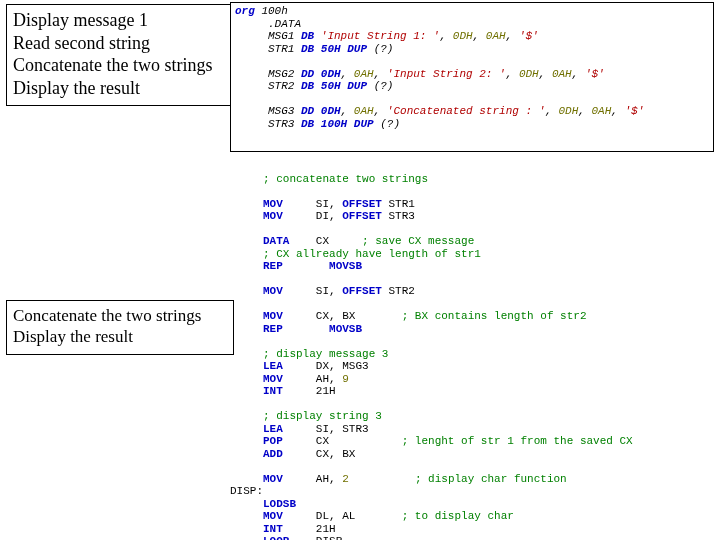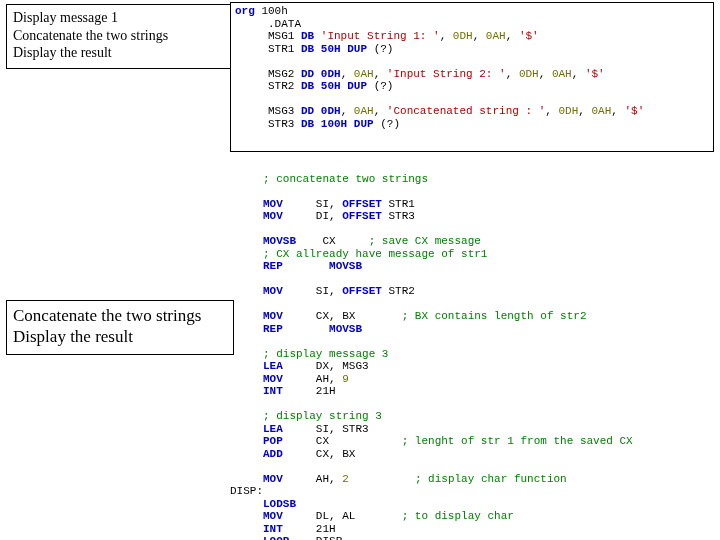--- a/index.html
+++ b/index.html
@@ -13,21 +13,21 @@
     position: relative;
     background: #fff;
   }
   .box1 {
     position: absolute;
     top: 4px;
     left: 6px;
     width: 214px;
     border: 1px solid #000;
     padding: 4px 6px 6px 6px;
-    font-size: 14px;
+    font-size: 18px;
     line-height: 1.25;
     color: #000;
     background: #fff;
   }
   .box2 {
     position: absolute;
     top: 300px;
     left: 6px;
     width: 214px;
     border: 1px solid #000;
@@ -45,20 +45,21 @@
     height: 150px;
     border: 1px solid #000;
     background: #fff;
     box-sizing: border-box;
     padding: 2px 4px;
     font-family: Consolas, 'Courier New', monospace;
     font-size: 11px;
     line-height: 12.5px;
     white-space: pre;
     overflow: hidden;
+    font-style: italic;
   }
   .code-rest {
     position: absolute;
     top: 160px;
     left: 230px;
     width: 484px;
     font-family: Consolas, 'Courier New', monospace;
     font-size: 11px;
     line-height: 12.5px;
     white-space: pre;
@@ -67,20 +68,21 @@
   .red    { color: #b00000; }
   .olive  { color: #707000; }
   .black  { color: #000; }
   .green  { color: #008000; }
 </style>
 </head>
 <body>
 
 <div class="box1">
   <div>Display message 1</div>
+  <div>Read second string</div>
   <div>Concatenate the two strings</div>
   <div>Display the result</div>
 </div>
 
 <div class="box2">
   <div>Concatenate the two strings</div>
   <div>Display the result</div>
 </div>
 
 <div class="code-area"><span class="blue">org</span><span class="black"> 100h</span>
@@ -94,22 +96,22 @@
 <span class="black">     MSG3 </span><span class="blue">DD 0DH</span><span class="black">, </span><span class="olive">0AH</span><span class="black">, </span><span class="red">'Concatenated string : '</span><span class="black">, </span><span class="olive">0DH</span><span class="black">, </span><span class="olive">0AH</span><span class="black">, </span><span class="red">'$'</span>
 <span class="black">     STR3 </span><span class="blue">DB 100H DUP</span><span class="black"> (?)</span>
 </div>
 
 <div class="code-rest">
      <span class="green">; concatenate two strings</span>
 
      <span class="blue">MOV</span><span class="black">     SI, </span><span class="blue">OFFSET</span><span class="black"> STR1</span>
      <span class="blue">MOV</span><span class="black">     DI, </span><span class="blue">OFFSET</span><span class="black"> STR3</span>
 
-     <span class="blue">MOVSB</span><span class="black">    CX     </span><span class="green">; save CX message</span>
-     <span class="green">; CX allready have message of str1</span>
+     <span class="blue">DATA</span><span class="black">    CX     </span><span class="green">; save CX message</span>
+     <span class="green">; CX allready have length of str1</span>
      <span class="blue">REP       MOVSB</span>
 
      <span class="blue">MOV</span><span class="black">     SI, </span><span class="blue">OFFSET</span><span class="black"> STR2</span>
 
      <span class="blue">MOV</span><span class="black">     CX, BX       </span><span class="green">; BX contains length of str2</span>
      <span class="blue">REP       MOVSB</span>
 
      <span class="green">; display message 3</span>
      <span class="blue">LEA</span><span class="black">     DX, MSG3</span>
      <span class="blue">MOV</span><span class="black">     AH, </span><span class="olive">9</span>

